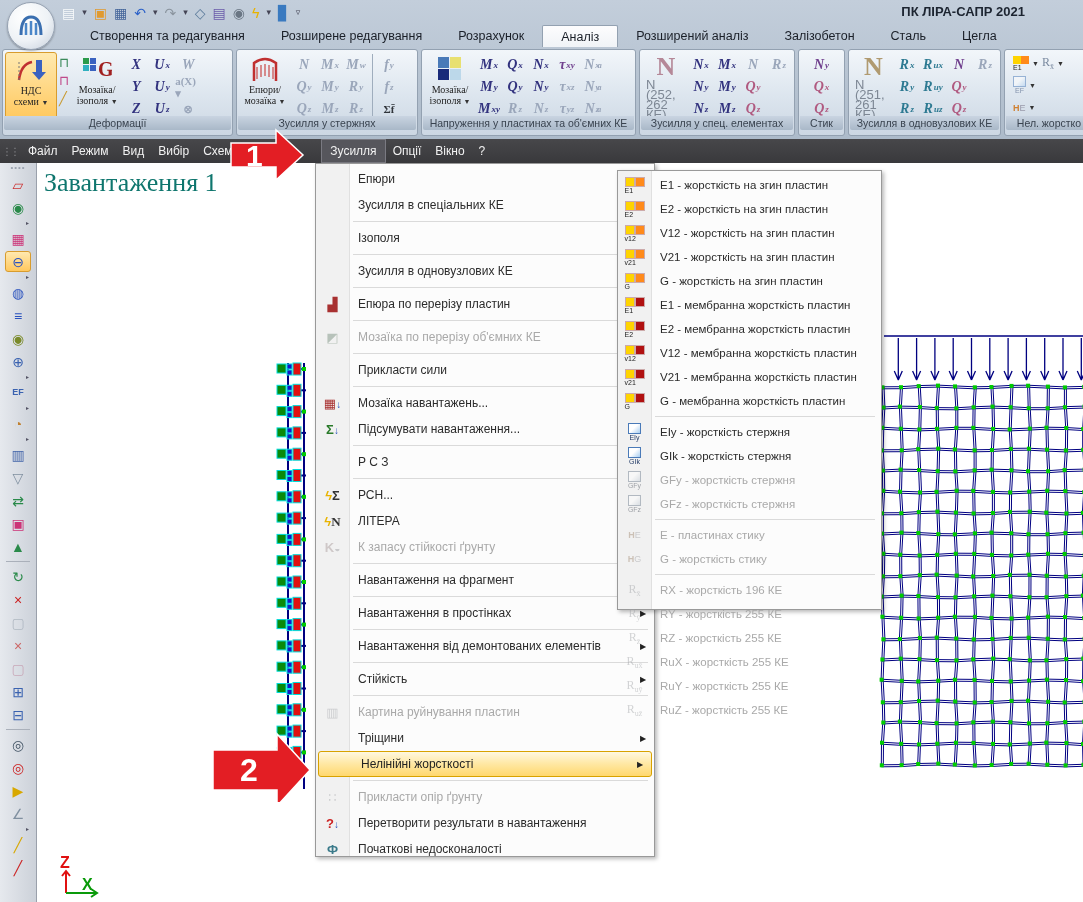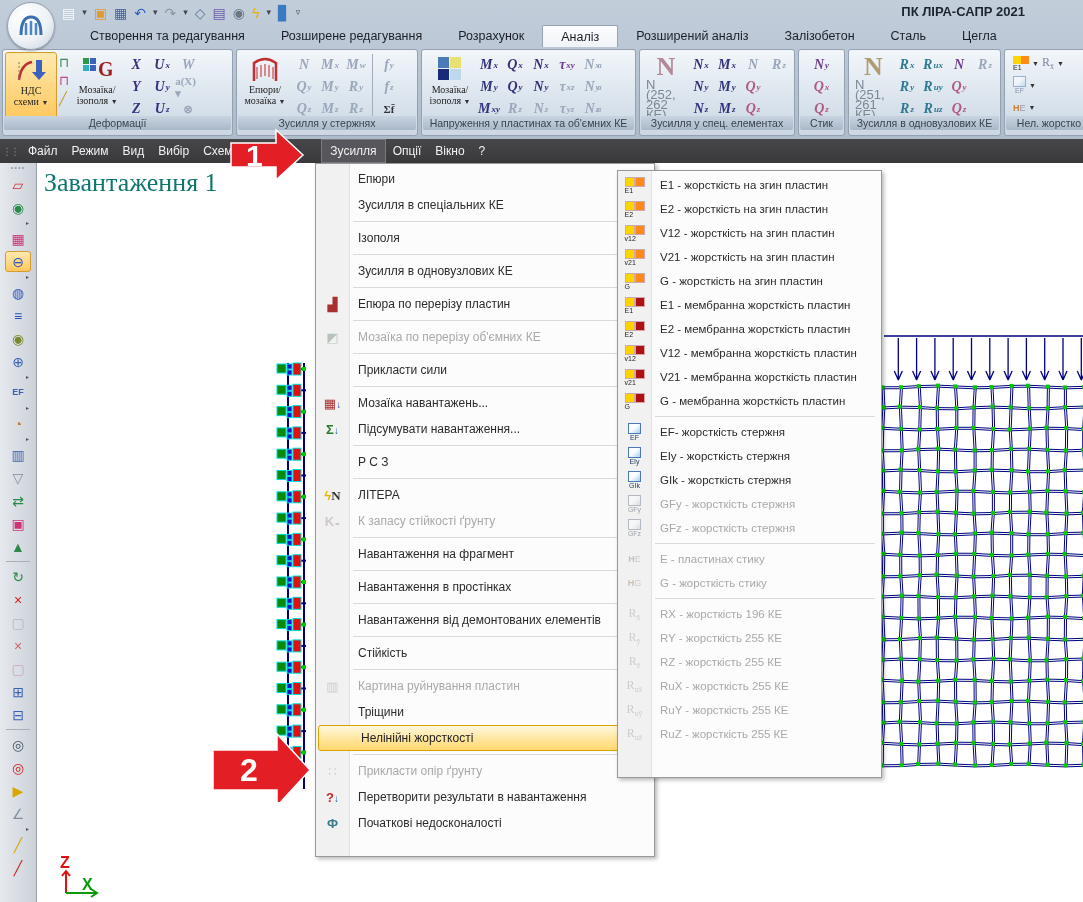--- a/index.html
+++ b/index.html
@@ -51,21 +51,21 @@
   .tbi.hl{background:linear-gradient(#ffe9b0,#ffc85e);border:1px solid #d89c2e;border-radius:3px;box-sizing:border-box;}
   .tbarrow{width:26px;height:8px;font-size:6px;color:#556;text-align:right;line-height:8px;padding-right:2px;box-sizing:border-box;}
   .tbsep{width:24px;height:1px;background:#aab0ba;margin:3px 0;}
   
   .canvas{position:absolute;left:37px;top:163px;width:1046px;height:739px;background:#fff;}
   .loadcase{position:absolute;font-family:"Liberation Serif",serif;font-size:26px;color:#0f766e;}
   .geom{position:absolute;left:0;top:0;pointer-events:none;}
   
   .menupanel{position:absolute;background:linear-gradient(to right,#f1f1f1 0,#f1f1f1 33px,#e0e0e0 33px,#e0e0e0 34px,#fcfcfc 34px);border:1px solid #999;box-shadow:2px 2px 4px rgba(0,0,0,.28);box-sizing:border-box;padding:2px 0;}
   .menu{left:307px;top:163px;width:340px;height:694px;margin-left:8px;}
-  .submenu{left:617px;top:170px;width:265px;height:608px;}
+  .submenu{left:617px;top:170px;width:265px;height:440px;}
   .mi{display:flex;align-items:center;height:26px;font-size:12px;color:#2b2b2b;position:relative;}
   .submenu .mi{height:24px;font-size:11.5px;}
   .mi .ico{width:33px;display:flex;align-items:center;justify-content:center;flex:none;}
   .mi .lab{padding-left:9px;flex:1;white-space:nowrap;overflow:hidden;}
   .mi .sar{width:14px;font-size:8px;color:#222;flex:none;}
   .mi.dis{color:#a9a9a9;}
   .mi.dis .ico{opacity:.45;filter:grayscale(70%);}
   .mi.hl{background:linear-gradient(#fff8e0,#ffe9a8 45%,#ffd86e);border:1px solid #d8a200;border-radius:3px;margin:0 2px;height:24px;color:#222;}
   .msep{height:1px;background:#dadada;margin:3px 6px 3px 37px;}
   .gly{font-size:13px;line-height:1;}
@@ -1064,20 +1064,27 @@
       </div>
       <div class="msep"></div>
       <div class="mi">
         <span class="ico"></span>
         <span class="lab">Р С З</span>
         <span class="sar">▶</span>
       </div>
       <div class="msep"></div>
       <div class="mi">
         <span class="ico">
+          <span class="gly"><span style="color:#e8b300;font-weight:bold;">ϟ</span><span style="color:#333;font-weight:bold;">Σ</span></span>
+        </span>
+        <span class="lab">РСН...</span>
+        <span class="sar"></span>
+      </div>
+      <div class="mi">
+        <span class="ico">
           <span class="gly"><span style="color:#e8b300;font-weight:bold;">ϟ</span><span style="color:#333;font-weight:bold;font-family:Liberation Serif,serif;">N</span></span>
         </span>
         <span class="lab">ЛІТЕРА</span>
         <span class="sar"></span>
       </div>
       <div class="mi dis">
         <span class="ico">
           <span class="gly"><span style="color:#c09090;font-weight:bold;">K</span><span class="s2" style="color:#99a;">◒</span></span>
         </span>
         <span class="lab">К запасу стійкості ґрунту</span>
@@ -1263,29 +1270,20 @@
             <span class="sqs">
               <span class="sq" style="background: rgb(255, 212, 0); border: 1px solid rgb(204, 170, 170);"></span>
               <span class="sq" style="border: 1px solid rgb(204, 170, 170); background: rgb(176, 16, 16);"></span>
             </span>
             <span class="lbl">G</span>
           </span>
         </span>
         <span class="lab">G - мембранна жорсткість пластин</span>
       </div>
       <div class="msep"></div>
-      <div class="mi">
-        <span class="ico">
-          <span class="rodico">
-            <span class="bx"></span>
-            <span class="lbl">EF</span>
-          </span>
-        </span>
-        <span class="lab">EF-  жорсткість стержня</span>
-      </div>
       <div class="mi">
         <span class="ico">
           <span class="rodico">
             <span class="bx"></span>
             <span class="lbl">EIy</span>
           </span>
         </span>
         <span class="lab">EIy -  жорсткість стержня</span>
       </div>
       <div class="mi">

